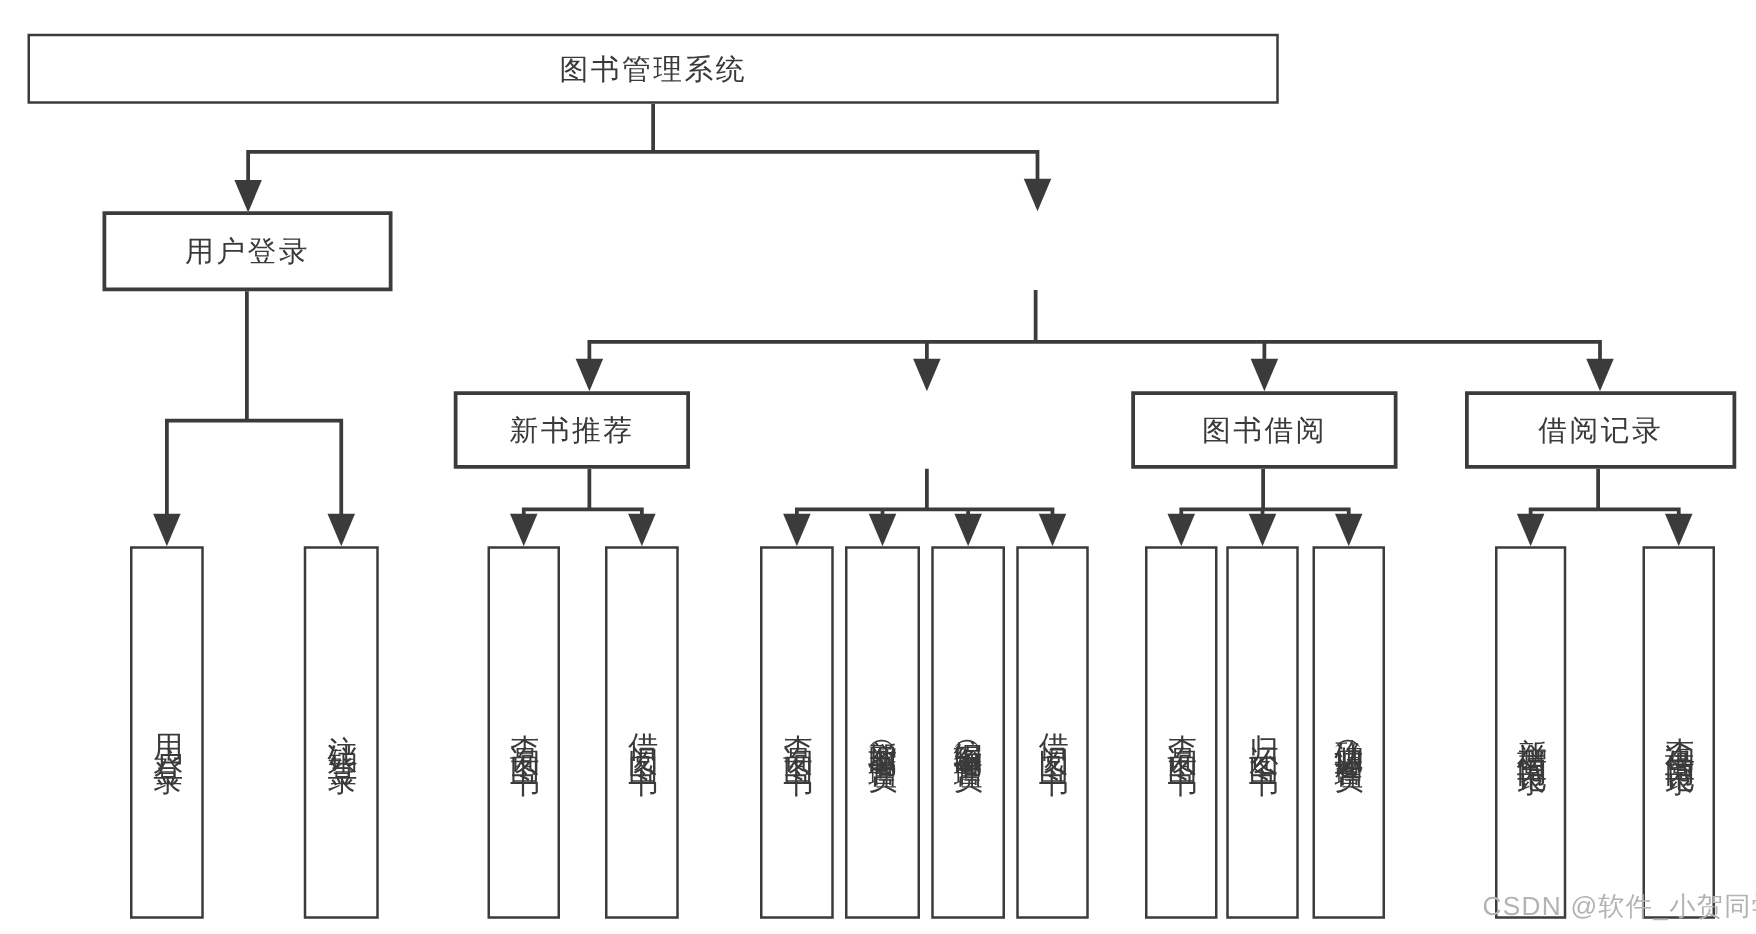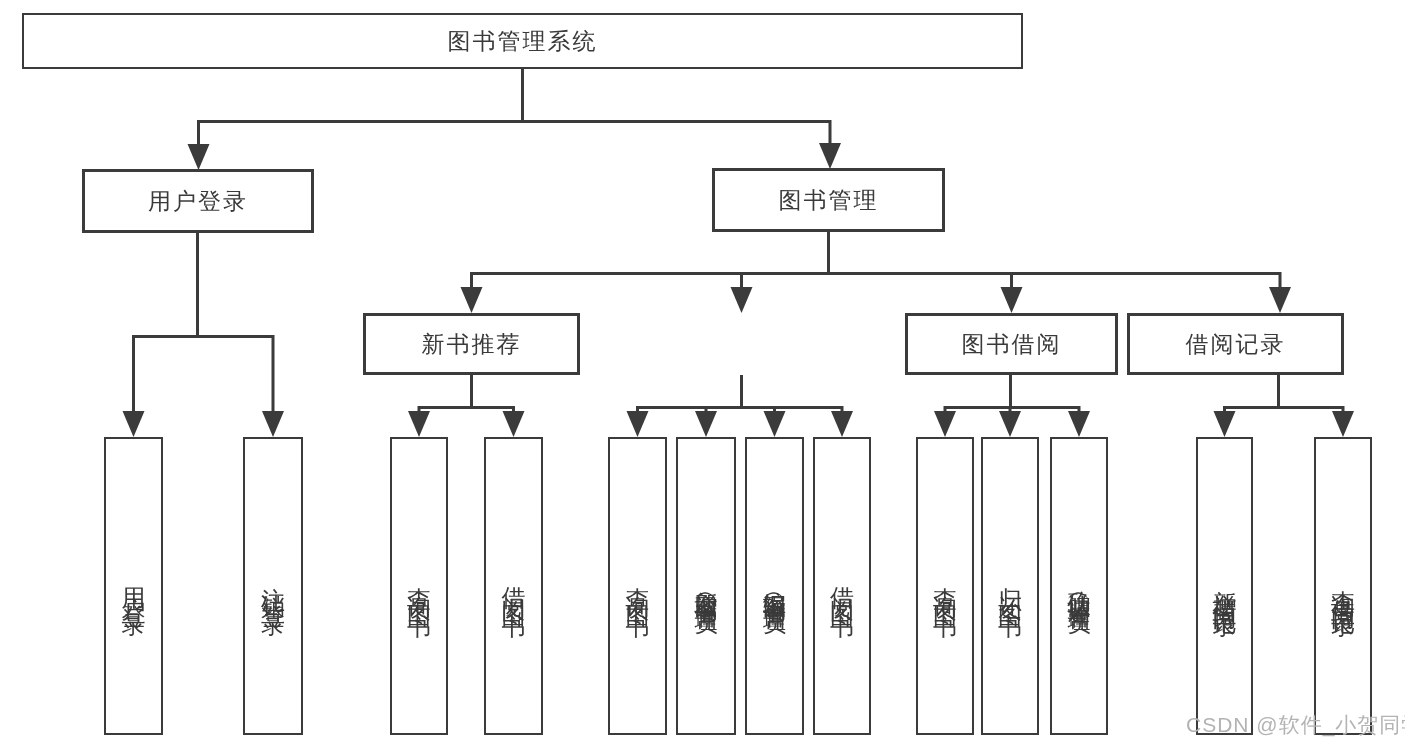--- a/index.html
+++ b/index.html
@@ -13,21 +13,21 @@
     position:relative;width:1405px;height:747px;background:var(--background);
     font-family:"Liberation Sans",sans-serif;color:var(--text);overflow:hidden;
   }
   svg.connectors{position:absolute;left:0;top:0;z-index:1;}
   .box{
     position:absolute;box-sizing:border-box;z-index:2;
     border:3px solid var(--line);background:#fff;
     display:flex;align-items:center;justify-content:center;
     font-size:23px;letter-spacing:2px;line-height:1;white-space:nowrap;
   }
-  .box.root{border-width:2px;font-size:23px;}
+  .box.root{border-width:2px;font-size:23px;margin-top:14px;}
   .vbox{
     writing-mode:vertical-rl;text-orientation:mixed;
     border-width:2px;font-size:24px;letter-spacing:9px;white-space:normal;
   }
   .vbox.m{letter-spacing:5px;}
   .vbox.l{letter-spacing:3px;font-size:23px;}
   .watermark{
     position:absolute;left:1186px;top:711px;z-index:6;
     font-size:21px;letter-spacing:1px;color:var(--watermark);white-space:nowrap;
   }
@@ -66,25 +66,24 @@
       <polygon points="1010,437 999,411 1021,411"></polygon>
       <polygon points="1079,437 1068,411 1090,411"></polygon>
       <polygon points="1224.5,437 1213.5,411 1235.5,411"></polygon>
       <polygon points="1343,437 1332,411 1354,411"></polygon>
     </g>
   </svg>
 
   <div class="box root" style="left:22px;top:13px;width:1001px;height:56px">图书管理系统</div>
 
   <div class="box" style="left:82px;top:169px;width:232px;height:64px">用户登录</div>
-  <div class="box" style="left:712px;top:168px;width:233px;height:64px">图书管理</div>
 
-  <div class="box" style="left:363px;top:313px;width:217px;height:62px">新书推荐</div>
+  <div class="box" style="left:363px;top:313px;width:189px;height:62px">新书推荐</div>
   <div class="box" style="left:905px;top:313px;width:213px;height:62px">图书借阅</div>
-  <div class="box" style="left:1127px;top:313px;width:217px;height:62px">借阅记录</div>
+  <div class="box" style="left:1172px;top:313px;width:217px;height:62px">借阅记录</div>
 
   <div class="box vbox" style="left:104px;top:437px;width:59px;height:298px">用户登录</div>
   <div class="box vbox" style="left:243px;top:437px;width:60px;height:298px">注销登录</div>
 
   <div class="box vbox" style="left:390px;top:437px;width:58px;height:298px">查询图书</div>
   <div class="box vbox" style="left:484px;top:437px;width:59px;height:298px">借阅图书</div>
 
   <div class="box vbox" style="left:608px;top:437px;width:59px;height:298px">查询图书</div>
   <div class="box vbox l" style="left:676px;top:437px;width:60px;height:298px">新增图书（管理员）</div>
   <div class="box vbox l" style="left:745px;top:437px;width:59px;height:298px">编辑图书（管理员）</div>

